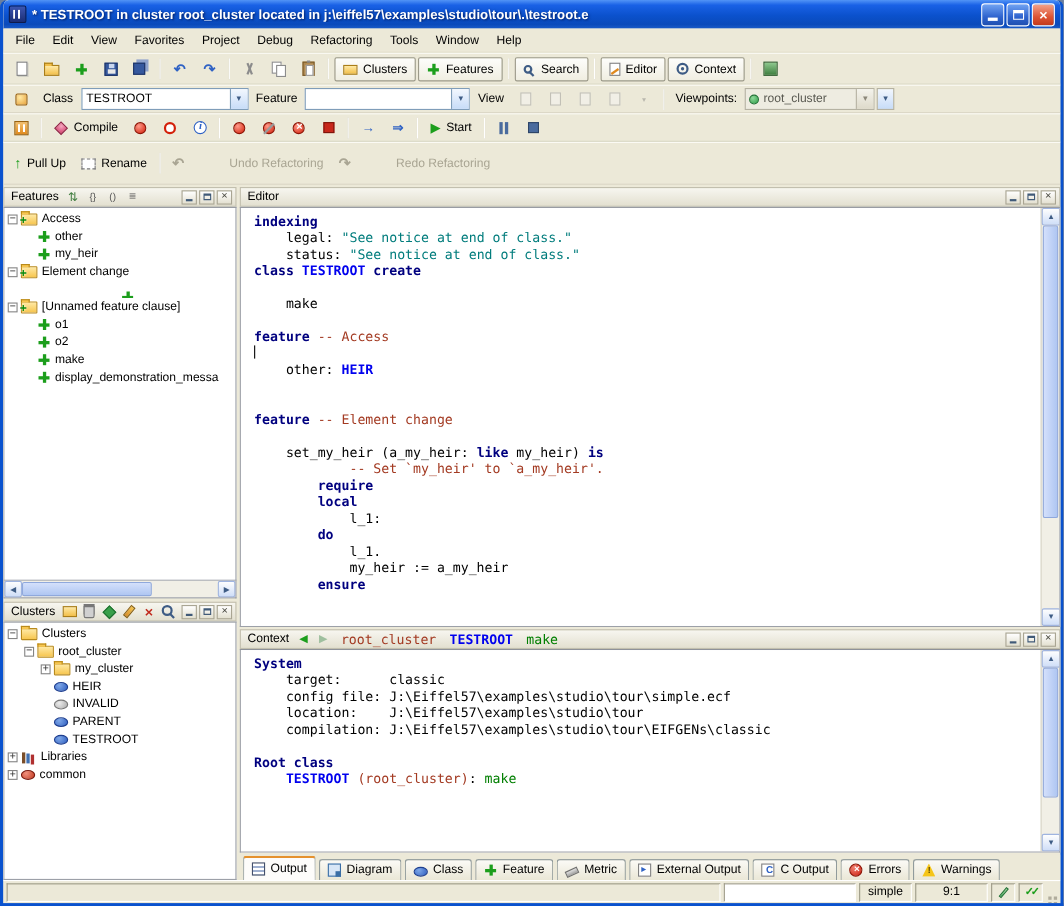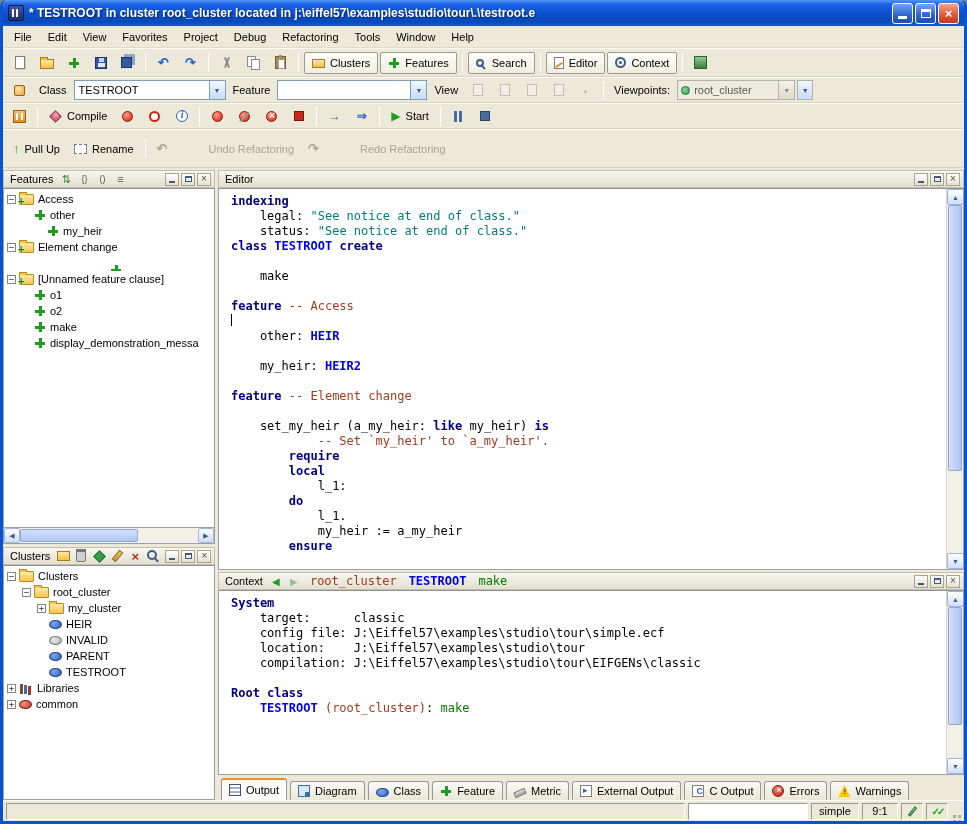--- a/index.html
+++ b/index.html
@@ -188,21 +188,21 @@
 .icn-errors{border-radius:50%;background:radial-gradient(circle at 35% 30%,#F08070,#CC1F10);border:1px solid #8E1507;}
 .icn-errors::after{content:"×";position:absolute;left:3px;top:-1px;color:#fff;font-size:9px;font-weight:bold;}
 .icn-warnings{clip-path:polygon(50% 0,100% 100%,0 100%);background:#F5C518;}
 .icn-warnings::after{content:"!";position:absolute;left:5px;top:2px;font:bold 8px "Liberation Sans",sans-serif;color:#5A4500;}
 
 .statusbar{height:21px;display:flex;align-items:center;gap:3px;padding:1px 16px 1px 3px;background:#ECE9D8;border-top:1px solid #fff;position:relative;flex:none;}
 .sbox{height:17px;border:1px solid;border-color:#9D9A87 #FFFFFF #FFFFFF #9D9A87;display:flex;align-items:center;justify-content:center;padding:0 15px;}
 .sbox.fill{flex:1;}
 .sbox.progress{width:120px;background:#fff;}
 .sbox.w46{width:48px;}
-.sbox.w44{width:36px;}
+.sbox.w44{width:66px;}
 .sbox.icon{width:22px;padding:0;}
 .grip{position:absolute;right:3px;bottom:3px;width:3px;height:3px;background:#B0AC9C;box-shadow:-5px 5px 0 #B0AC9C,0 5px 0 #B0AC9C,-5px 0 0 #B0AC9C;}
 </style>
 </head>
 <body>
 
 <div class="window">
 
   <div class="titlebar">
     <span class="app-icon"></span>
@@ -448,21 +448,21 @@
             <div class="tree-row" style="padding-left: 3px;">
               <span class="expander">−</span>
               <span class="ticon ic-folder plus"></span>
               <span class="tree-label">Access</span>
             </div>
             <div class="tree-row" style="padding-left: 18px;">
               <span class="expander noexp"></span>
               <span class="ticon ic-feat"></span>
               <span class="tree-label">other</span>
             </div>
-            <div class="tree-row" style="padding-left: 31px;">
+            <div class="tree-row" style="padding-left: 18px;">
               <span class="expander noexp"></span>
               <span class="ticon ic-feat"></span>
               <span class="tree-label">my_heir</span>
             </div>
             <div class="tree-row" style="padding-left: 3px;">
               <span class="expander">−</span>
               <span class="ticon ic-folder plus"></span>
               <span class="tree-label">Element change</span>
             </div>
             <div class="tree-row" style="padding-left: 18px; flex-direction: column;">
@@ -594,21 +594,20 @@
               <div class="code-line"><span class="tok-p">    legal: </span><span class="tok-s">"See notice at end of class."</span></div>
               <div class="code-line"><span class="tok-p">    status: </span><span class="tok-s">"See notice at end of class."</span></div>
               <div class="code-line"><span class="tok-k">class </span><span class="tok-c">TESTROOT </span><span class="tok-k">create</span></div>
               <div class="code-line"> </div>
               <div class="code-line"><span class="tok-p">    make</span></div>
               <div class="code-line"> </div>
               <div class="code-line"><span class="tok-k">feature </span><span class="tok-m">-- Access</span></div>
               <div class="code-line"><span class="caret"></span></div>
               <div class="code-line"><span class="tok-p">    other: </span><span class="tok-c">HEIR</span></div>
               <div class="code-line"> </div>
-              <div class="code-line"><span class="tok-p">    my_heir: </span><span class="tok-c">HEIR2</span></div>
               <div class="code-line"> </div>
               <div class="code-line"><span class="tok-k">feature </span><span class="tok-m">-- Element change</span></div>
               <div class="code-line"> </div>
               <div class="code-line"><span class="tok-p">    set_my_heir (a_my_heir: </span><span class="tok-k">like</span><span class="tok-p"> my_heir) </span><span class="tok-k">is</span></div>
               <div class="code-line"><span class="tok-m">            -- Set `my_heir' to `a_my_heir'.</span></div>
               <div class="code-line"><span class="tok-p">        </span><span class="tok-k">require</span></div>
               <div class="code-line"><span class="tok-p">        </span><span class="tok-k">local</span></div>
               <div class="code-line"><span class="tok-p">            l_1:</span></div>
               <div class="code-line"><span class="tok-p">        </span><span class="tok-k">do</span></div>
               <div class="code-line"><span class="tok-p">            l_1.</span></div>

